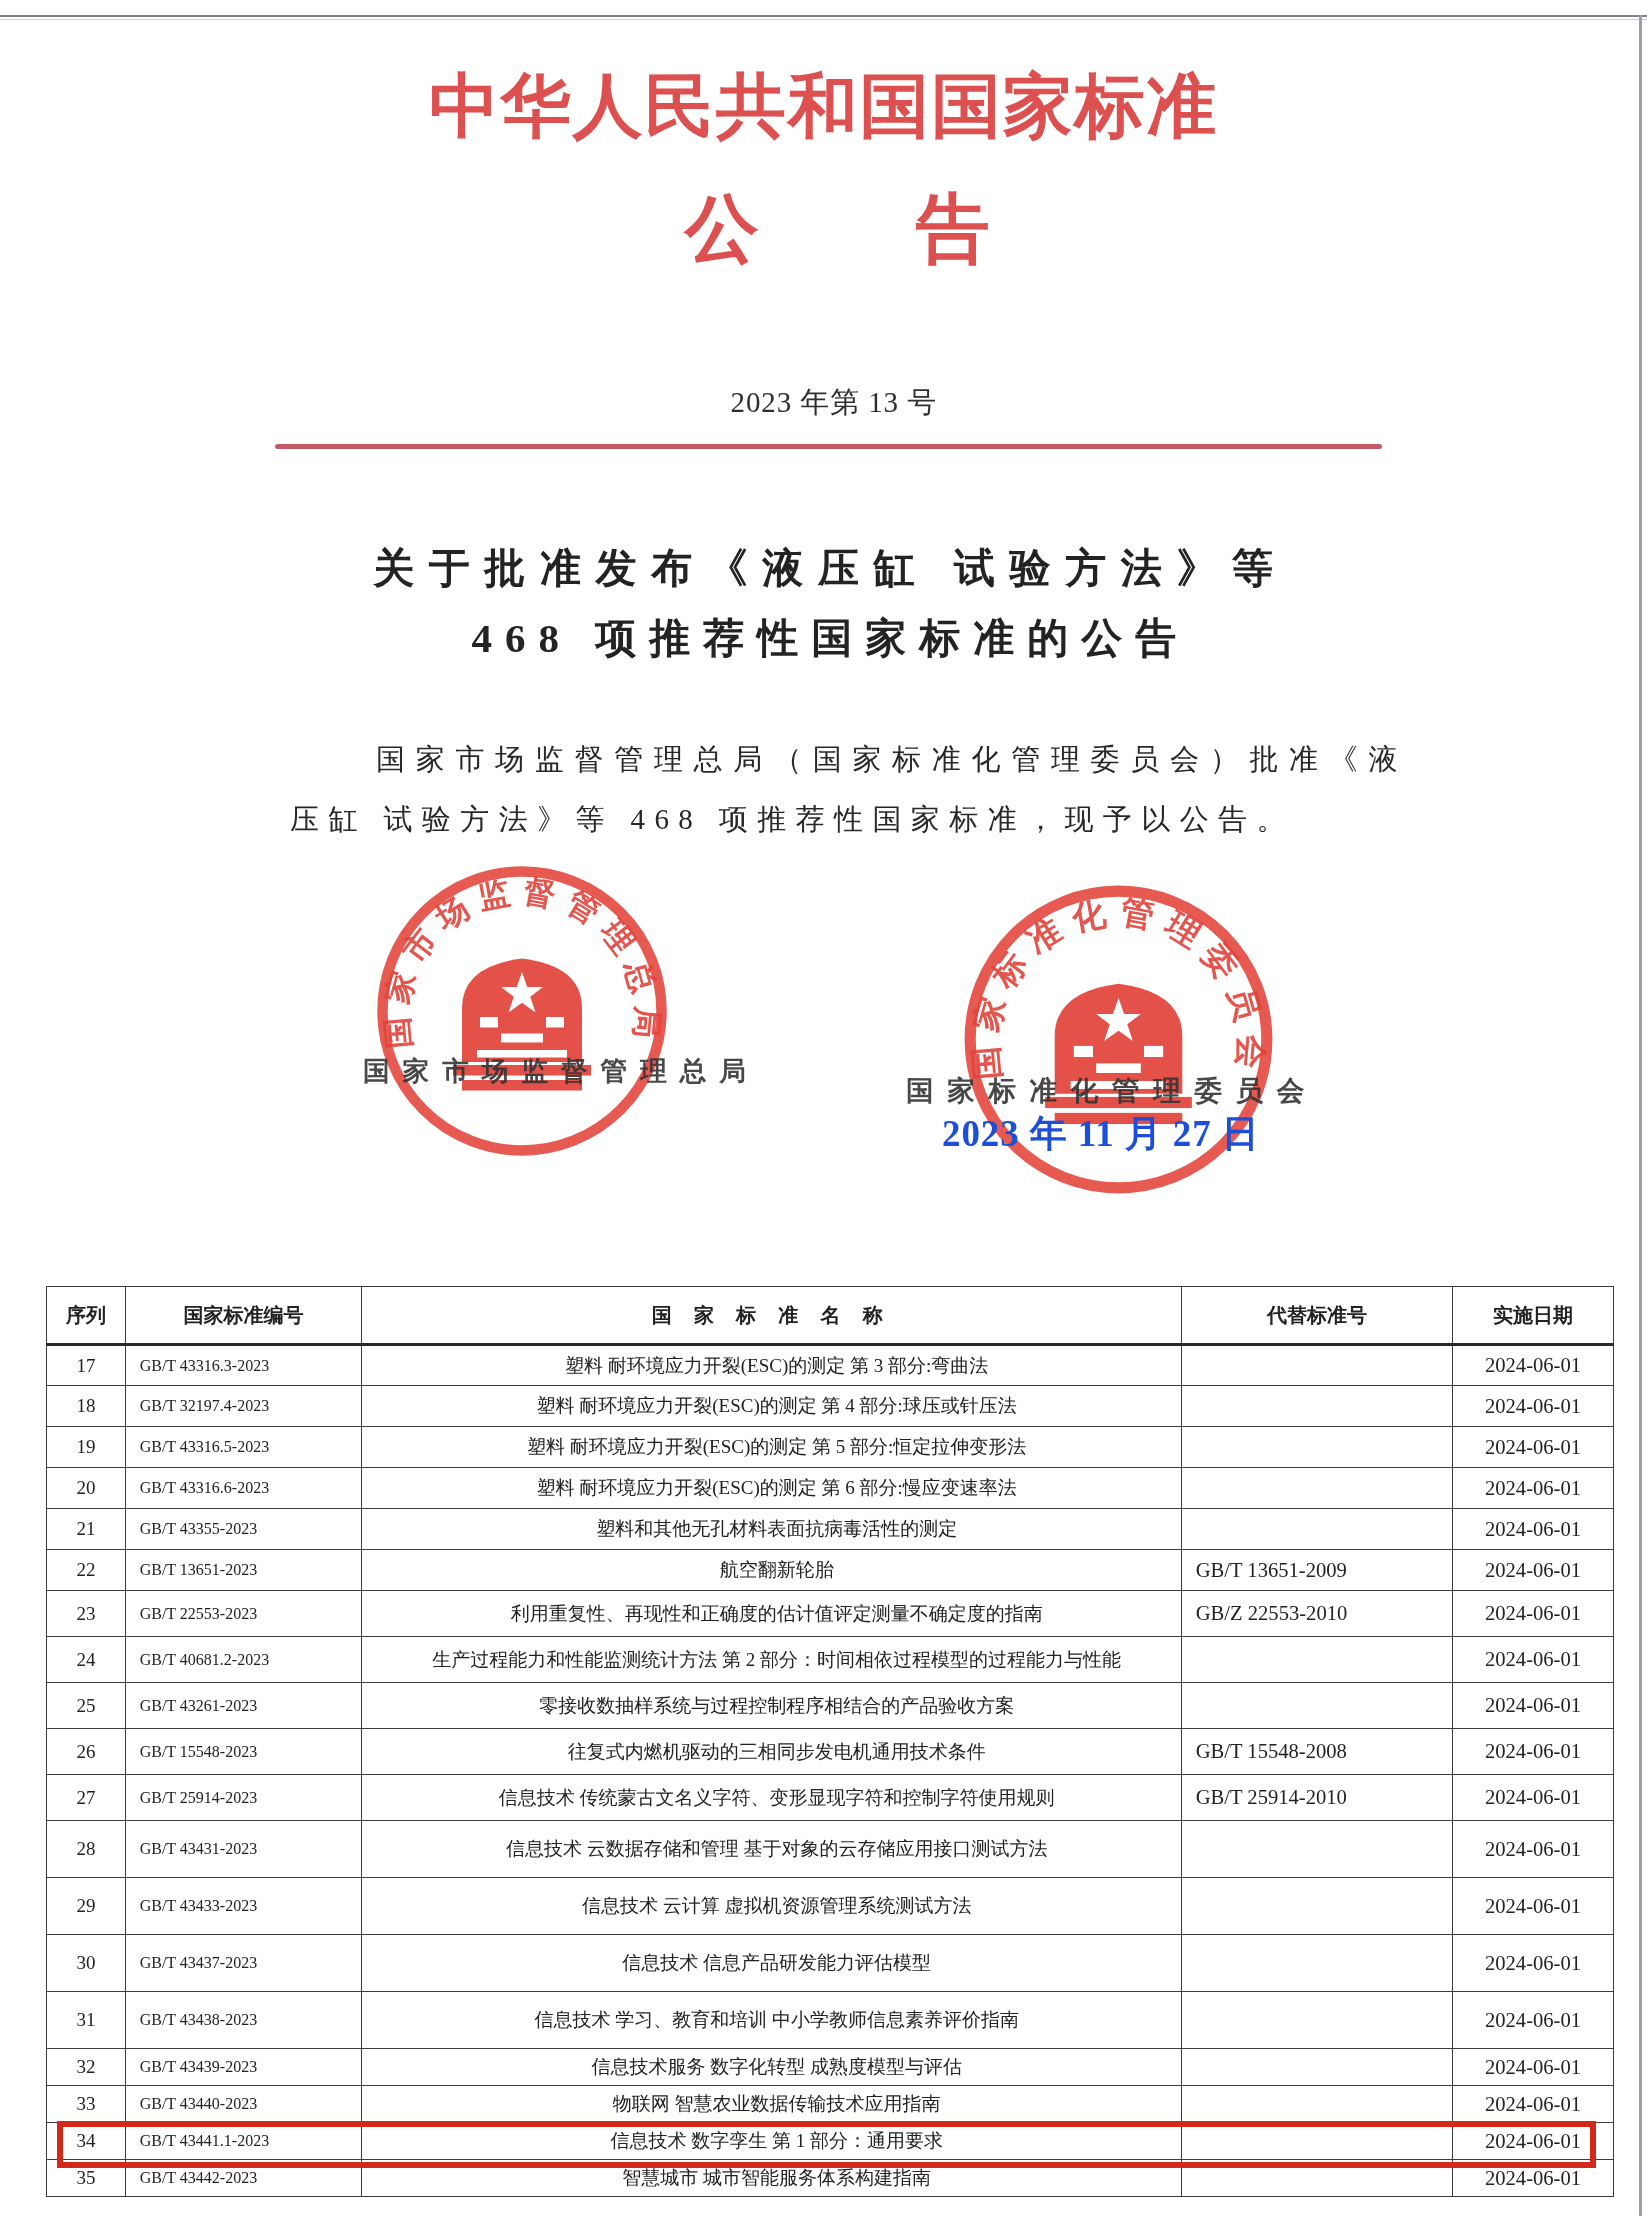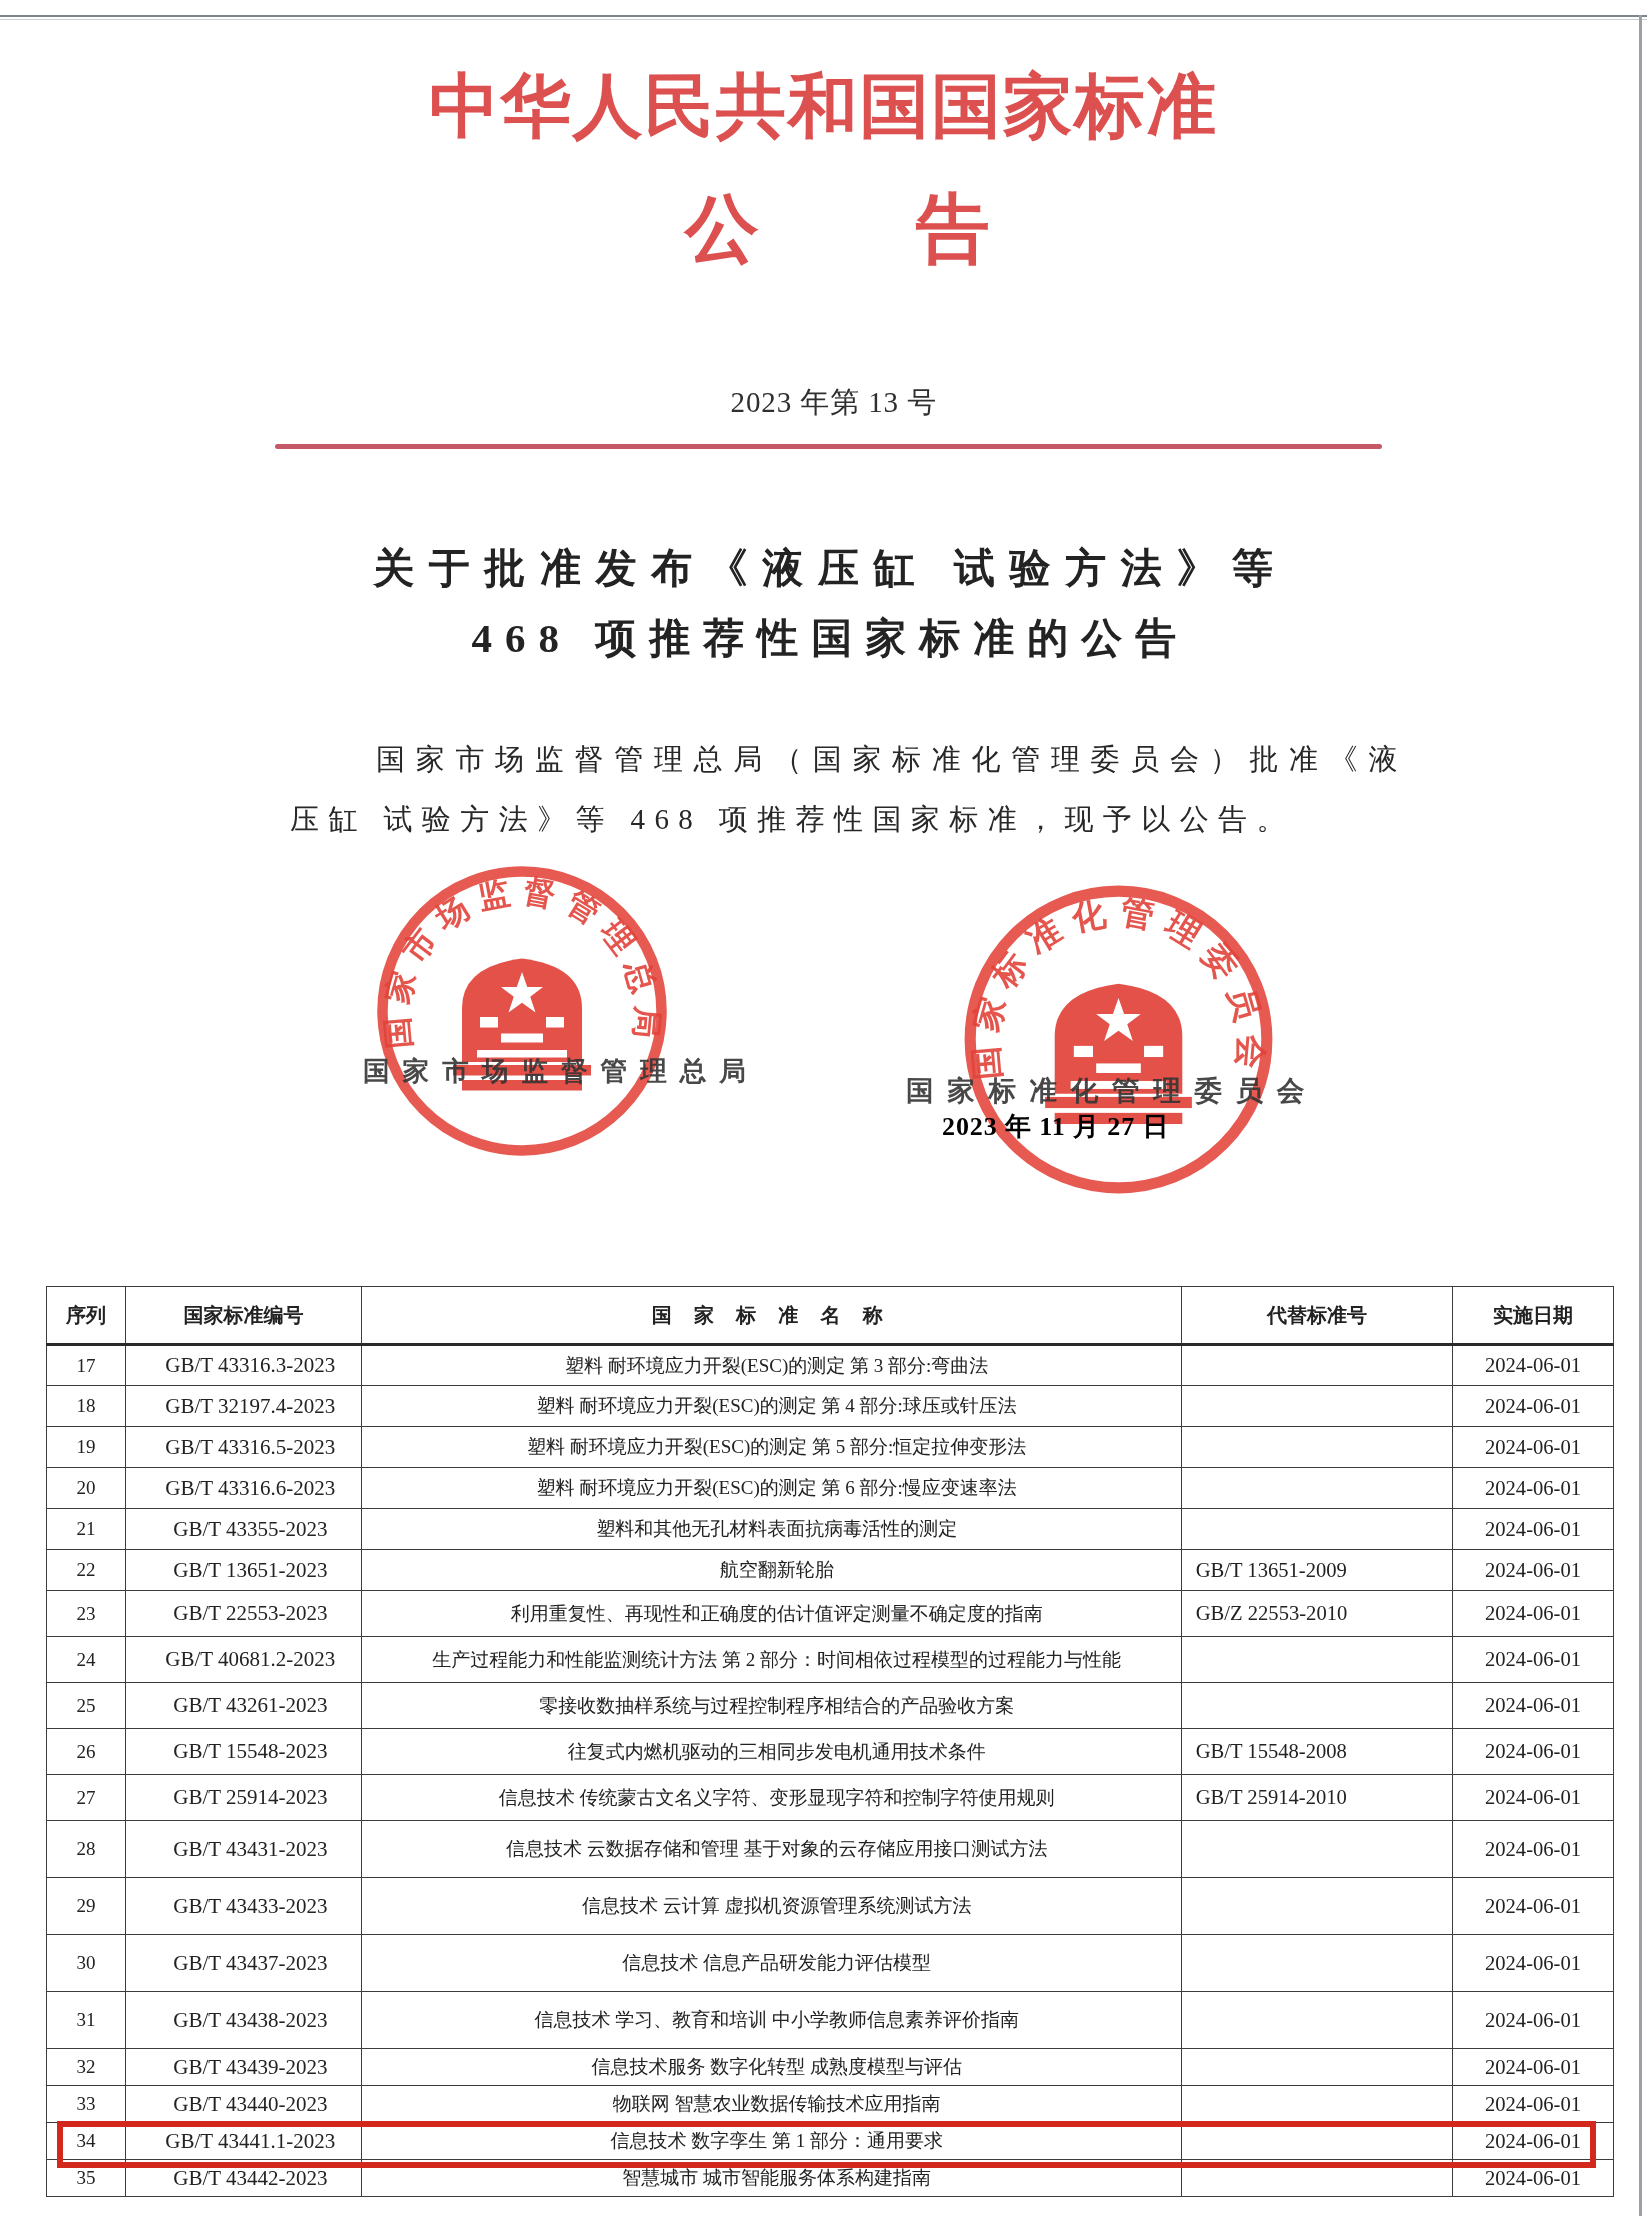--- a/index.html
+++ b/index.html
@@ -46,34 +46,34 @@
   .seal-2{left:959px;top:880px;width:319px;height:319px;}
   .seal .ring{fill:none;stroke:var(--red-seal);stroke-width:7;opacity:.88;}
   .seal .ring-text{fill:var(--red-seal);font-size:21px;font-weight:bold;letter-spacing:7px;opacity:.9;
     font-family:"Liberation Serif","DejaVu Serif",serif;}
   .seal .emblem{fill:var(--red-seal);opacity:.92;}
   .seal .white{fill:#ffffff;}
 
   .overlay-text{position:absolute;white-space:nowrap;color:rgba(52,52,52,.9);font-weight:bold;}
   .overlay-1{left:363px;top:1053px;font-size:26.6px;letter-spacing:13px;}
   .overlay-2{left:906px;top:1073px;font-size:27.5px;letter-spacing:13.7px;}
-  .sign-date{position:absolute;left:942px;top:1109px;font-size:26px;letter-spacing:0.9px;color:#000000;white-space:nowrap;font-weight:bold;}
+  .sign-date{position:absolute;left:942px;top:1109px;font-size:37px;letter-spacing:0.9px;color:#1d4ed8;white-space:nowrap;font-weight:bold;}
 
   table.doc-table{
     position:absolute;left:46px;top:1286px;width:1568px;
     border-collapse:collapse;table-layout:fixed;
     font-size:19px;color:#222;
   }
   .doc-table th,.doc-table td{
     border:1.7px solid #3c3c3c;vertical-align:middle;overflow:hidden;white-space:nowrap;
   }
   .doc-table thead th{height:58px;font-size:20px;font-weight:bold;text-align:center;border-bottom:3.4px solid #2a2a2a;}
   .doc-table th.h-name{letter-spacing:8.6px;}
   .c-seq{text-align:center;}
-  .c-code{text-align:center;padding-left:13.7px;font-size:21px;}
+  .c-code{text-align:left;padding-left:13.7px;font-size:16px;}
   .c-name{text-align:center;padding-left:10.3px;}
   .c-repl{text-align:left;padding-left:13.7px;font-size:20.6px;}
   .c-date{text-align:center;font-size:20.6px;}
   .doc-table tbody tr:nth-child(-n+6) td{height:41px;}
   .doc-table tbody tr:nth-child(n+7):nth-child(-n+11) td{height:46px;}
   .doc-table tbody tr:nth-child(n+12):nth-child(-n+15) td{height:57px;border-radius:18px;}
   .doc-table tbody tr:nth-child(n+16) td{height:37px;}
 
   .highlight-box{
     position:absolute;left:57px;top:2121px;width:1539px;height:47px;

